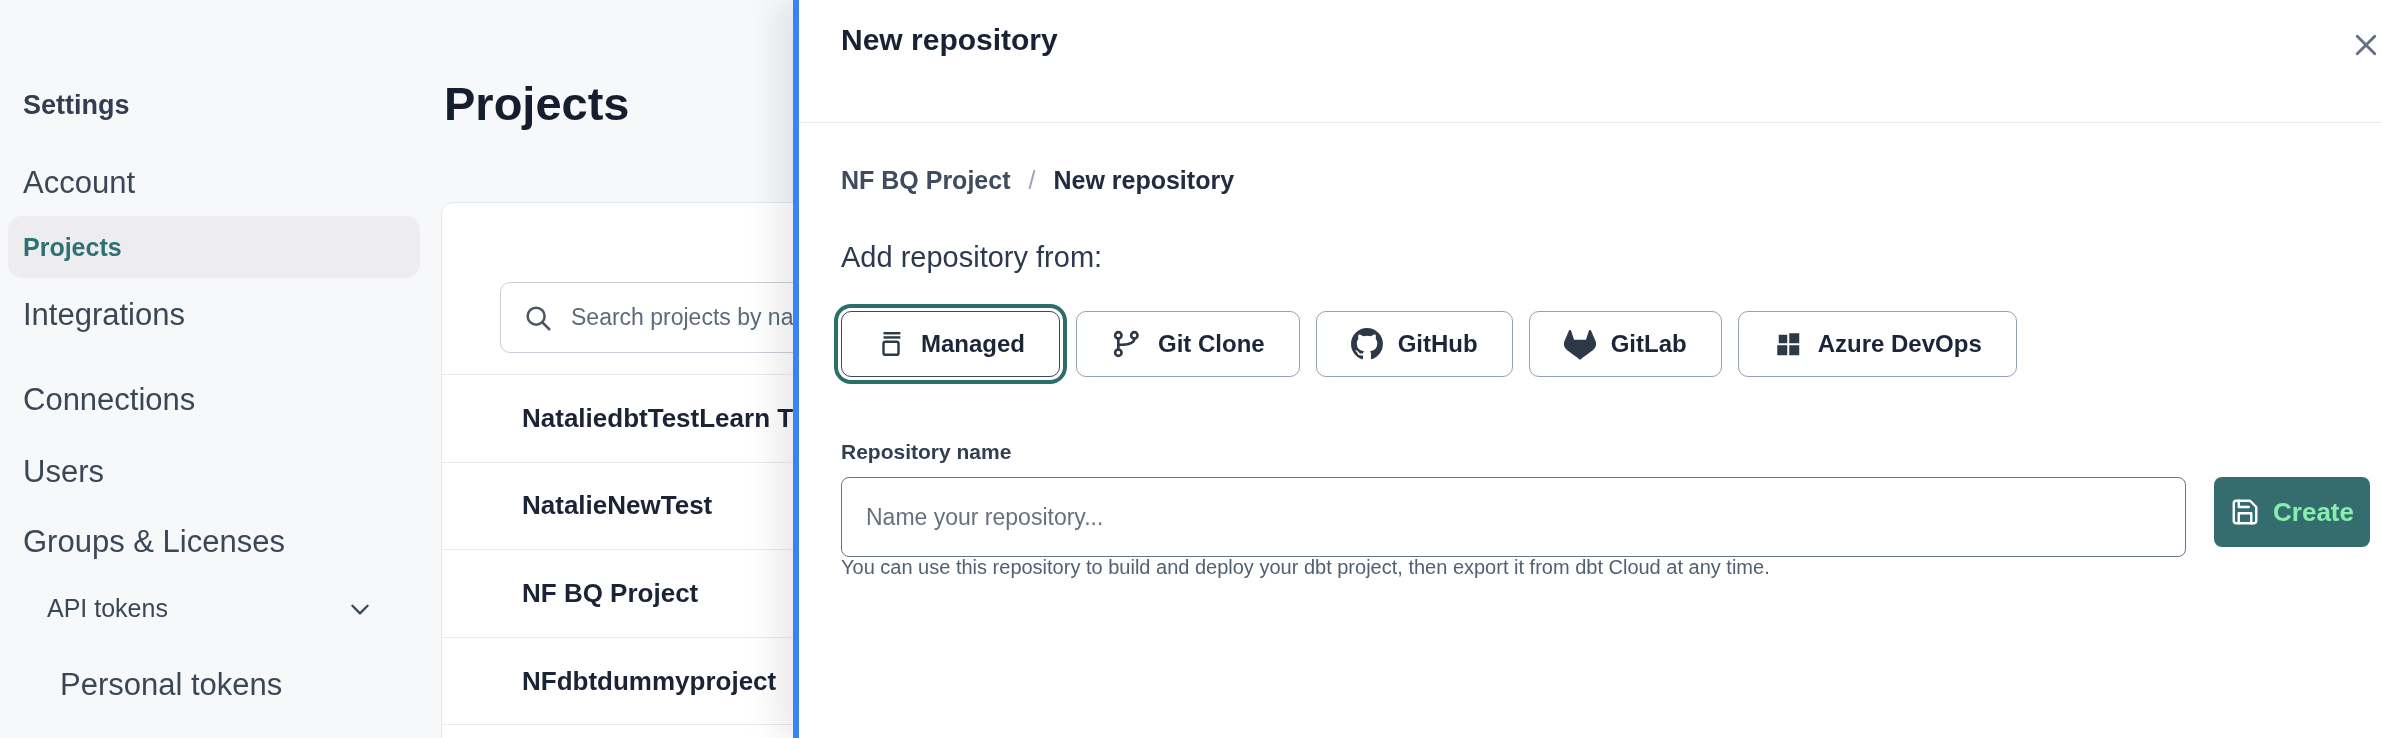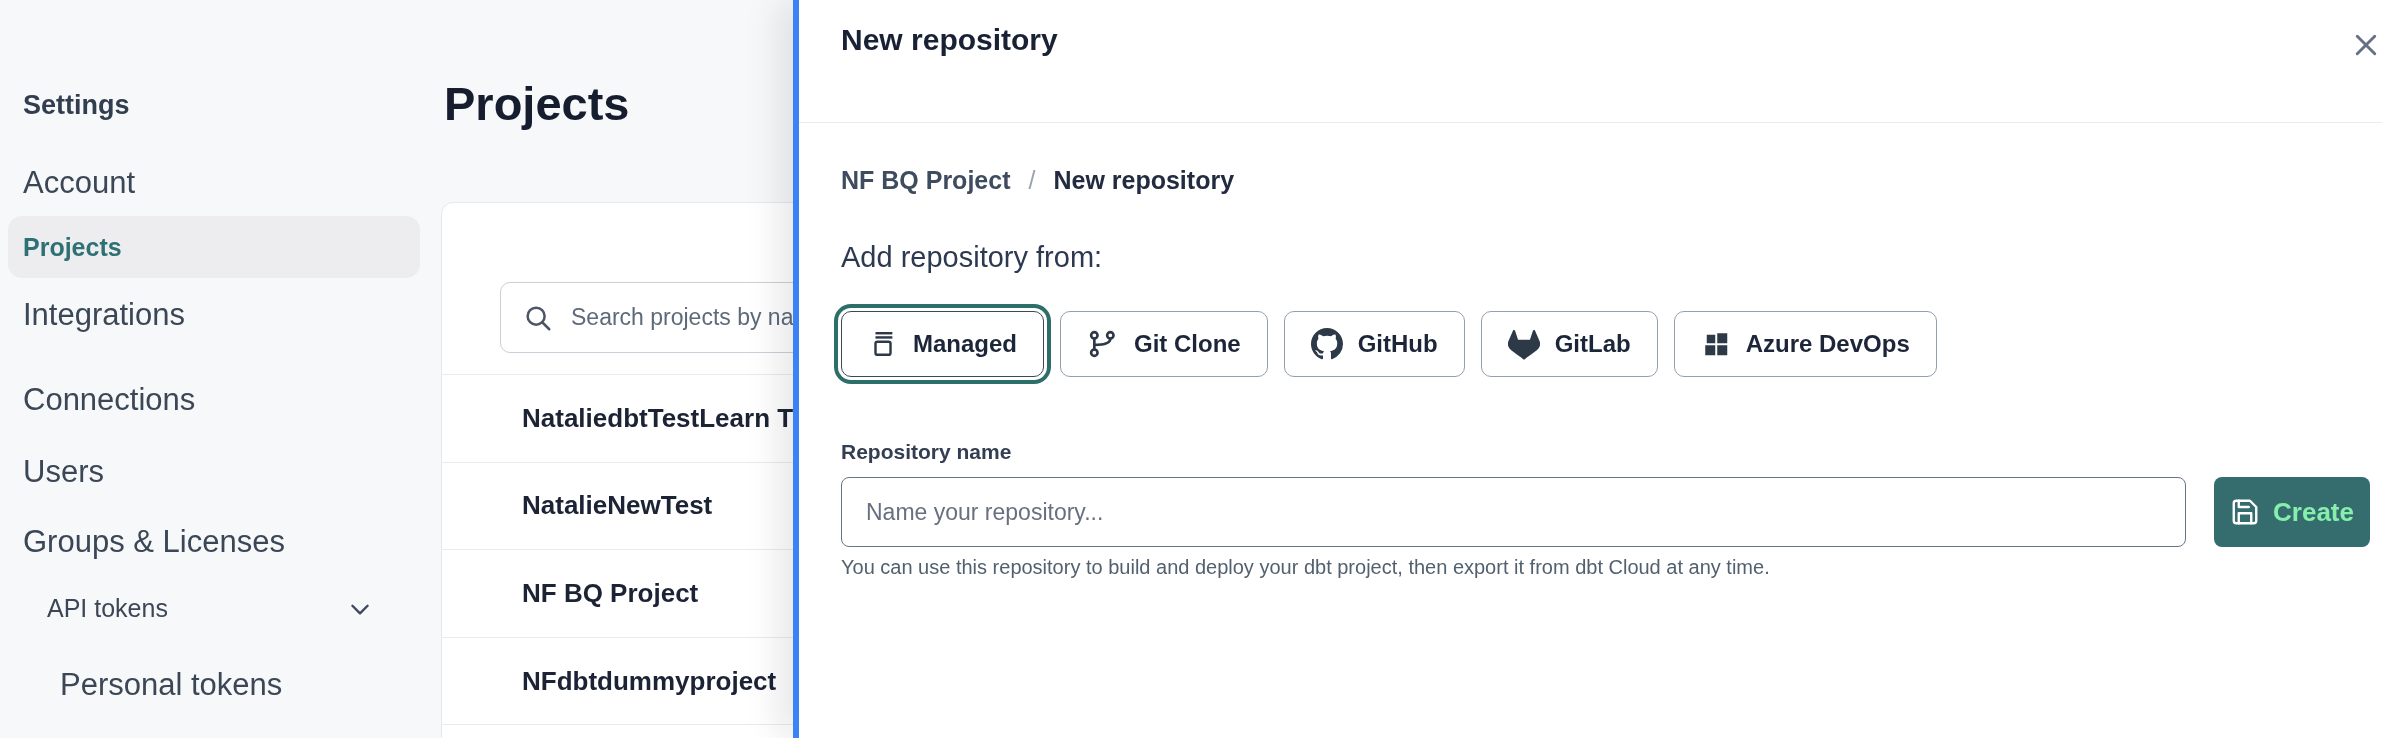--- a/index.html
+++ b/index.html
@@ -58,33 +58,33 @@
   .breadcrumb { position:absolute; left:42px; top:166px; display:flex; align-items:center; font-size:25px; }
   .bc-project { color:#3f4b5e; font-weight:600; cursor:pointer; }
   .bc-sep { color:#9aa3b2; margin:0 18px; }
   .bc-current { color:#222b40; font-weight:600; }
 
   .section-heading { position:absolute; left:42px; top:230px; font-size:29px; font-weight:400; color:#2d3950;margin-top:11px; }
 
   .src-row { position:absolute; left:42px; top:311px; display:flex; gap:16px; }
   .src-btn {
     height:66px; display:inline-flex; align-items:center; gap:15px;
-    padding:0 26px; background:#fff; border:1.5px solid #95a0af; border-radius:10px;
+    padding:0 34px; background:#fff; border:1.5px solid #95a0af; border-radius:10px;
     cursor:pointer; font-family:inherit;
   }
   .src-btn .src-label { font-size:24px; font-weight:700; color:#1c2638; white-space:nowrap; }
   .src-btn.selected {
     border-color:#3c4857;
     box-shadow:0 0 0 3px #ffffff, 0 0 0 7px #2c6e6a;
   }
   .src-icon { display:flex; align-items:center; }
 
   .form-label { position:absolute; left:42px; top:440px; font-size:21px; font-weight:700; color:#333e52; }
   .name-input {
-    position:absolute; left:42px; top:477px; width:1345px; height:70px;
+    position:absolute; left:42px; top:477px; width:1345px; height:80px;
     border:1.5px solid #68748a; border-radius:8px; background:#fff;
     font-family:inherit; font-size:23px; color:#1c2638; padding:0 24px; outline:none;
   }
   .name-input::placeholder { color:#68707f; opacity:1; }
 
   .create-btn {
     position:absolute; left:1415px; top:477px; width:156px; height:70px;
     background:#356d6f; border:none; border-radius:8px; cursor:pointer;
     display:flex; align-items:center; justify-content:center; gap:13px;
   }

